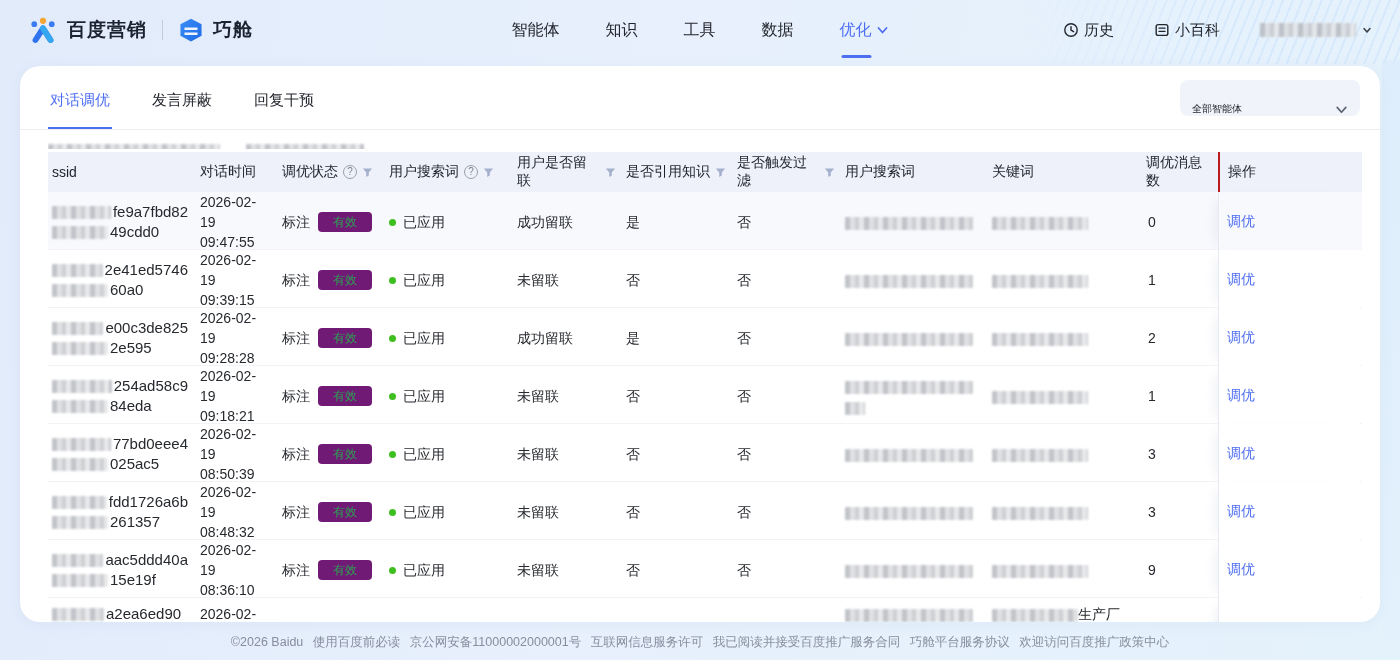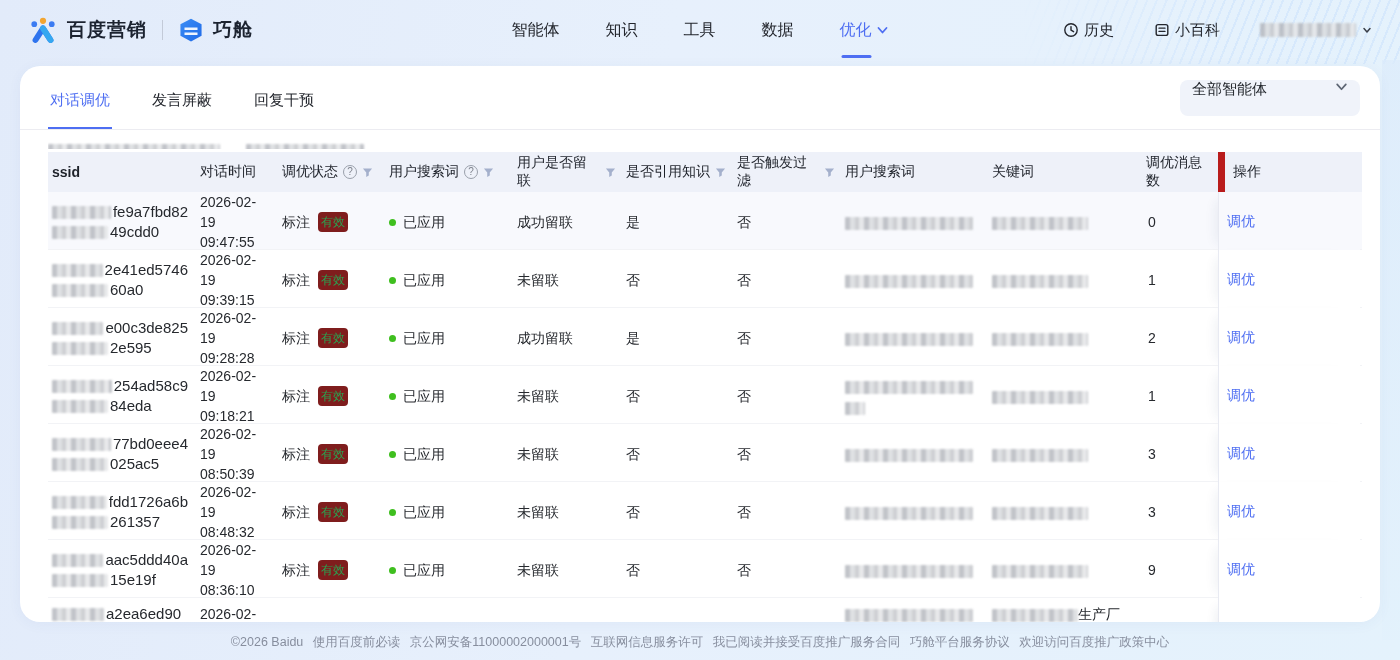--- a/index.html
+++ b/index.html
@@ -35,49 +35,49 @@
     filter:blur(1.1px); opacity:.85; }
 
   
   .card { position:absolute; left:20px; top:66px; width:1360px; height:556px; background:#fff;
     border-radius:20px; overflow:hidden; box-shadow:0 2px 14px rgba(50,80,160,.05); z-index:1; }
 
   .tabsbar { height:64px; display:flex; align-items:flex-end; padding:0 28px; border-bottom:1px solid #ececf1; position:relative; }
   .tab { font-size:15px; color:#23262d; padding:0 2px 17px; margin-right:38px; cursor:pointer; border-bottom:2px solid transparent; }
   .tab.active { color:#4e6ef2; border-bottom-color:#4e6ef2; }
   .agent-select { position:absolute; right:20px; top:14px; width:180px; height:36px; background:#f0f3fa;
-    border-radius:8px; display:flex; align-items:flex-start; padding:0 12px; cursor:pointer; font-size:15px; color:#1f2329;gap:48px; }
+    border-radius:8px; display:flex; align-items:flex-end; padding:0 12px; cursor:pointer; font-size:10px; color:#1f2329;gap:48px; }
   .agent-select .sel-chevron { margin-left:auto; }
 
   
   .scroll-remnant { height:10px; margin:9px 20px 3px 28px; overflow:hidden; }
   .scroll-remnant .blur { height:9px; margin-right:26px; }
 
   
   .table { padding:0 18px 0 28px; }
   .grid { display:grid; grid-template-columns:152px 82px 107px 128px 109px 111px 108px 147px 150px 76px 142px; align-items:center; }
   .thead { height:40px; background:#eef1f9; font-size:14px; font-weight:500; color:#1d2129; }
   .th { display:flex; align-items:center; gap:5px; padding-right:10px; }
-  .th.col-ssid { padding-left:4px; font-weight:700; }
+  .th.col-ssid { padding-left:4px; font-weight:400; }
   .th.col-count { padding-left:4px; }
-  .th.col-action { align-self:stretch; border-left:7px solid #b91c1c; padding-left:8px; }
+  .th.col-action { align-self:stretch; border-left:2px solid #b91c1c; padding-left:8px; }
   .help-icon { width:14px; height:14px; border:1px solid #9aa0ab; border-radius:50%; color:#7d828c;
     font-size:10px; line-height:12px; text-align:center; display:inline-block; cursor:pointer; flex:none; }
   .filter-icon { display:inline-flex; cursor:pointer; flex:none; }
 
   .tr { height:58px; background:#fff; border-bottom:1px solid #f2f3f6; font-size:14px; color:#26292e; }
   .tr.hl { background:#f8f9fd; }
   .cell { padding-right:12px; line-height:20px; }
   .cell-ssid { padding-left:4px; font-size:15px; }
   .ssid-line { white-space:nowrap; display:flex; align-items:center; }
   .ssid-line .blur { margin-right:2px; }
   .b-ssid1 { width:66px; } .b-ssid2 { width:56px; }
   .cell-time { line-height:20px; }
   .cell-tune { display:flex; align-items:center; gap:8px; }
-  .badge-valid { background:#7f1d1d; color:#2aa350; font-size:12px; padding:2px 3px; border-radius:4px; line-height:16px; }
+  .badge-valid { background:#701a75; color:#2aa350; font-size:12px; padding:2px 15px; border-radius:4px; line-height:16px; }
   .cell-model { display:flex; align-items:center; gap:7px; }
   .dot-green { width:7px; height:7px; border-radius:50%; background:#3fbf1f; flex:none; }
   .b-search { width:128px; } .b-search-extra { width:20px; display:none; margin-top:2px; }
   .b-keyword { width:96px; }
   .cell-count { padding-left:6px; }
   .cell-action { align-self:stretch; display:flex; align-items:center; padding-left:8px;
     border-left:1px solid #e8eaf2; background:inherit; box-shadow:-10px 0 12px -9px rgba(30,50,100,.09); }
   .link-tune { color:#4e6ef2; cursor:pointer; font-size:14px; }
 
   .tr.partial { height:24px; overflow:hidden; align-items:start; border-bottom:none; }

